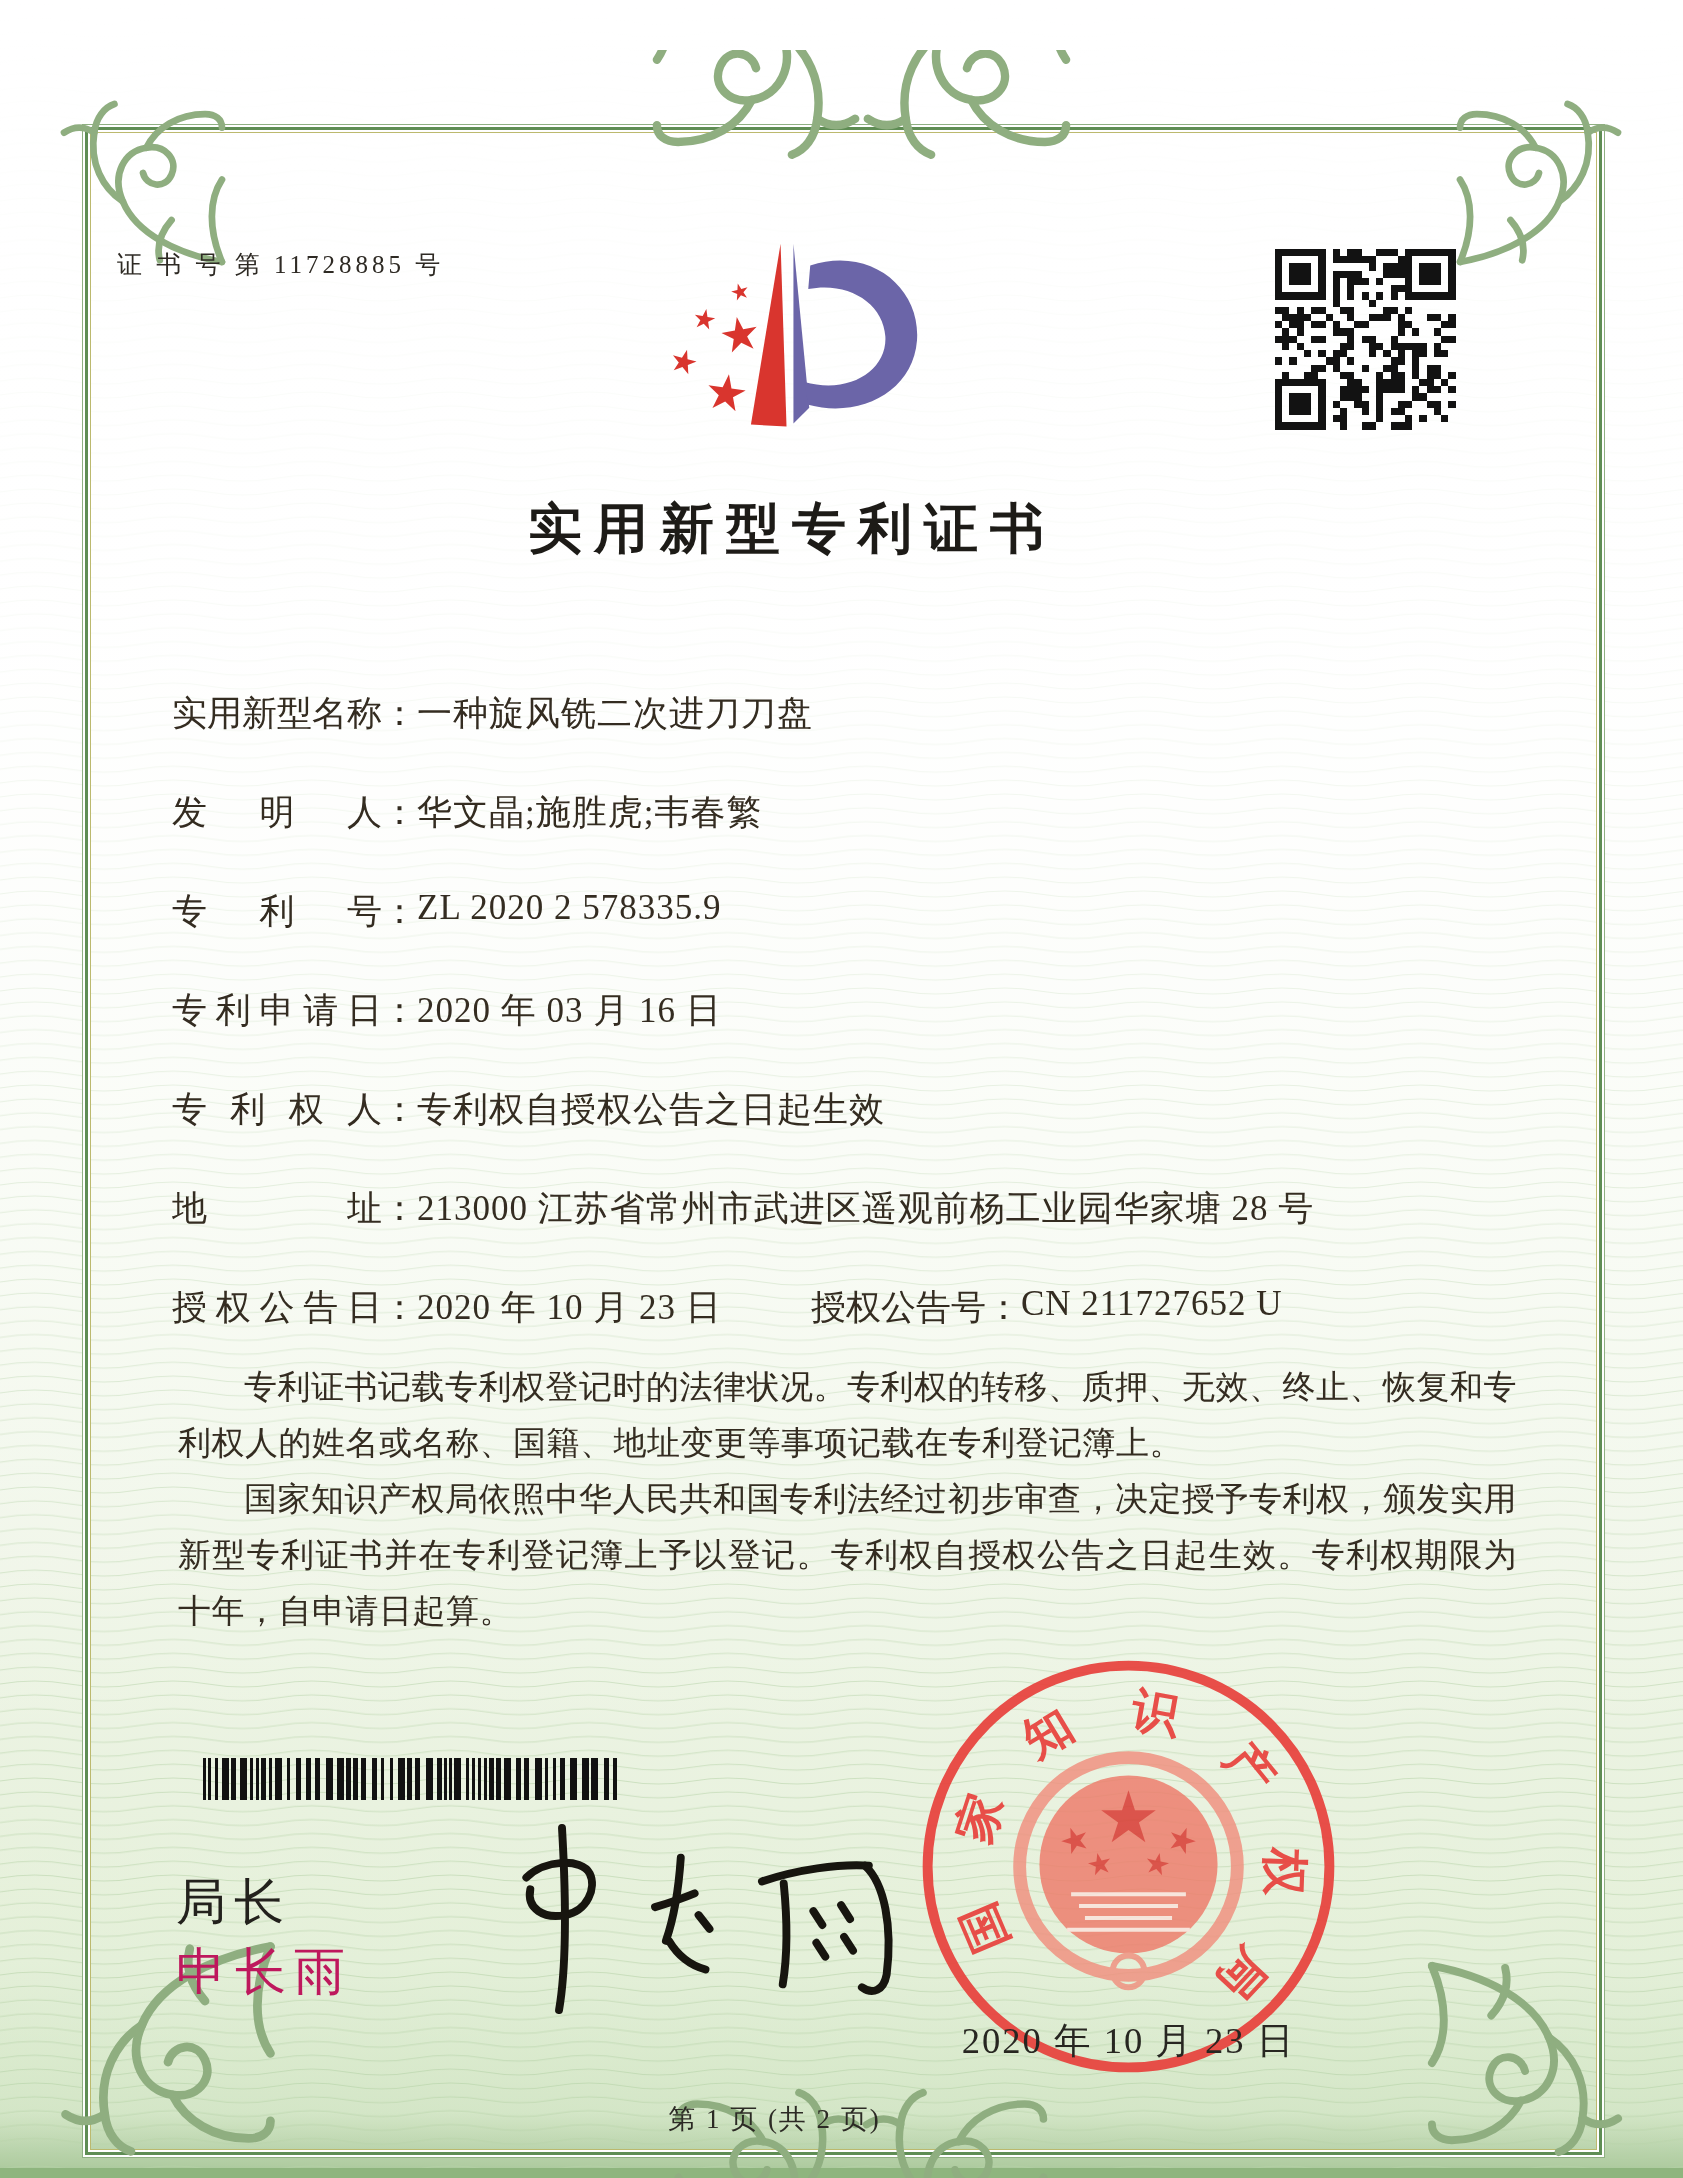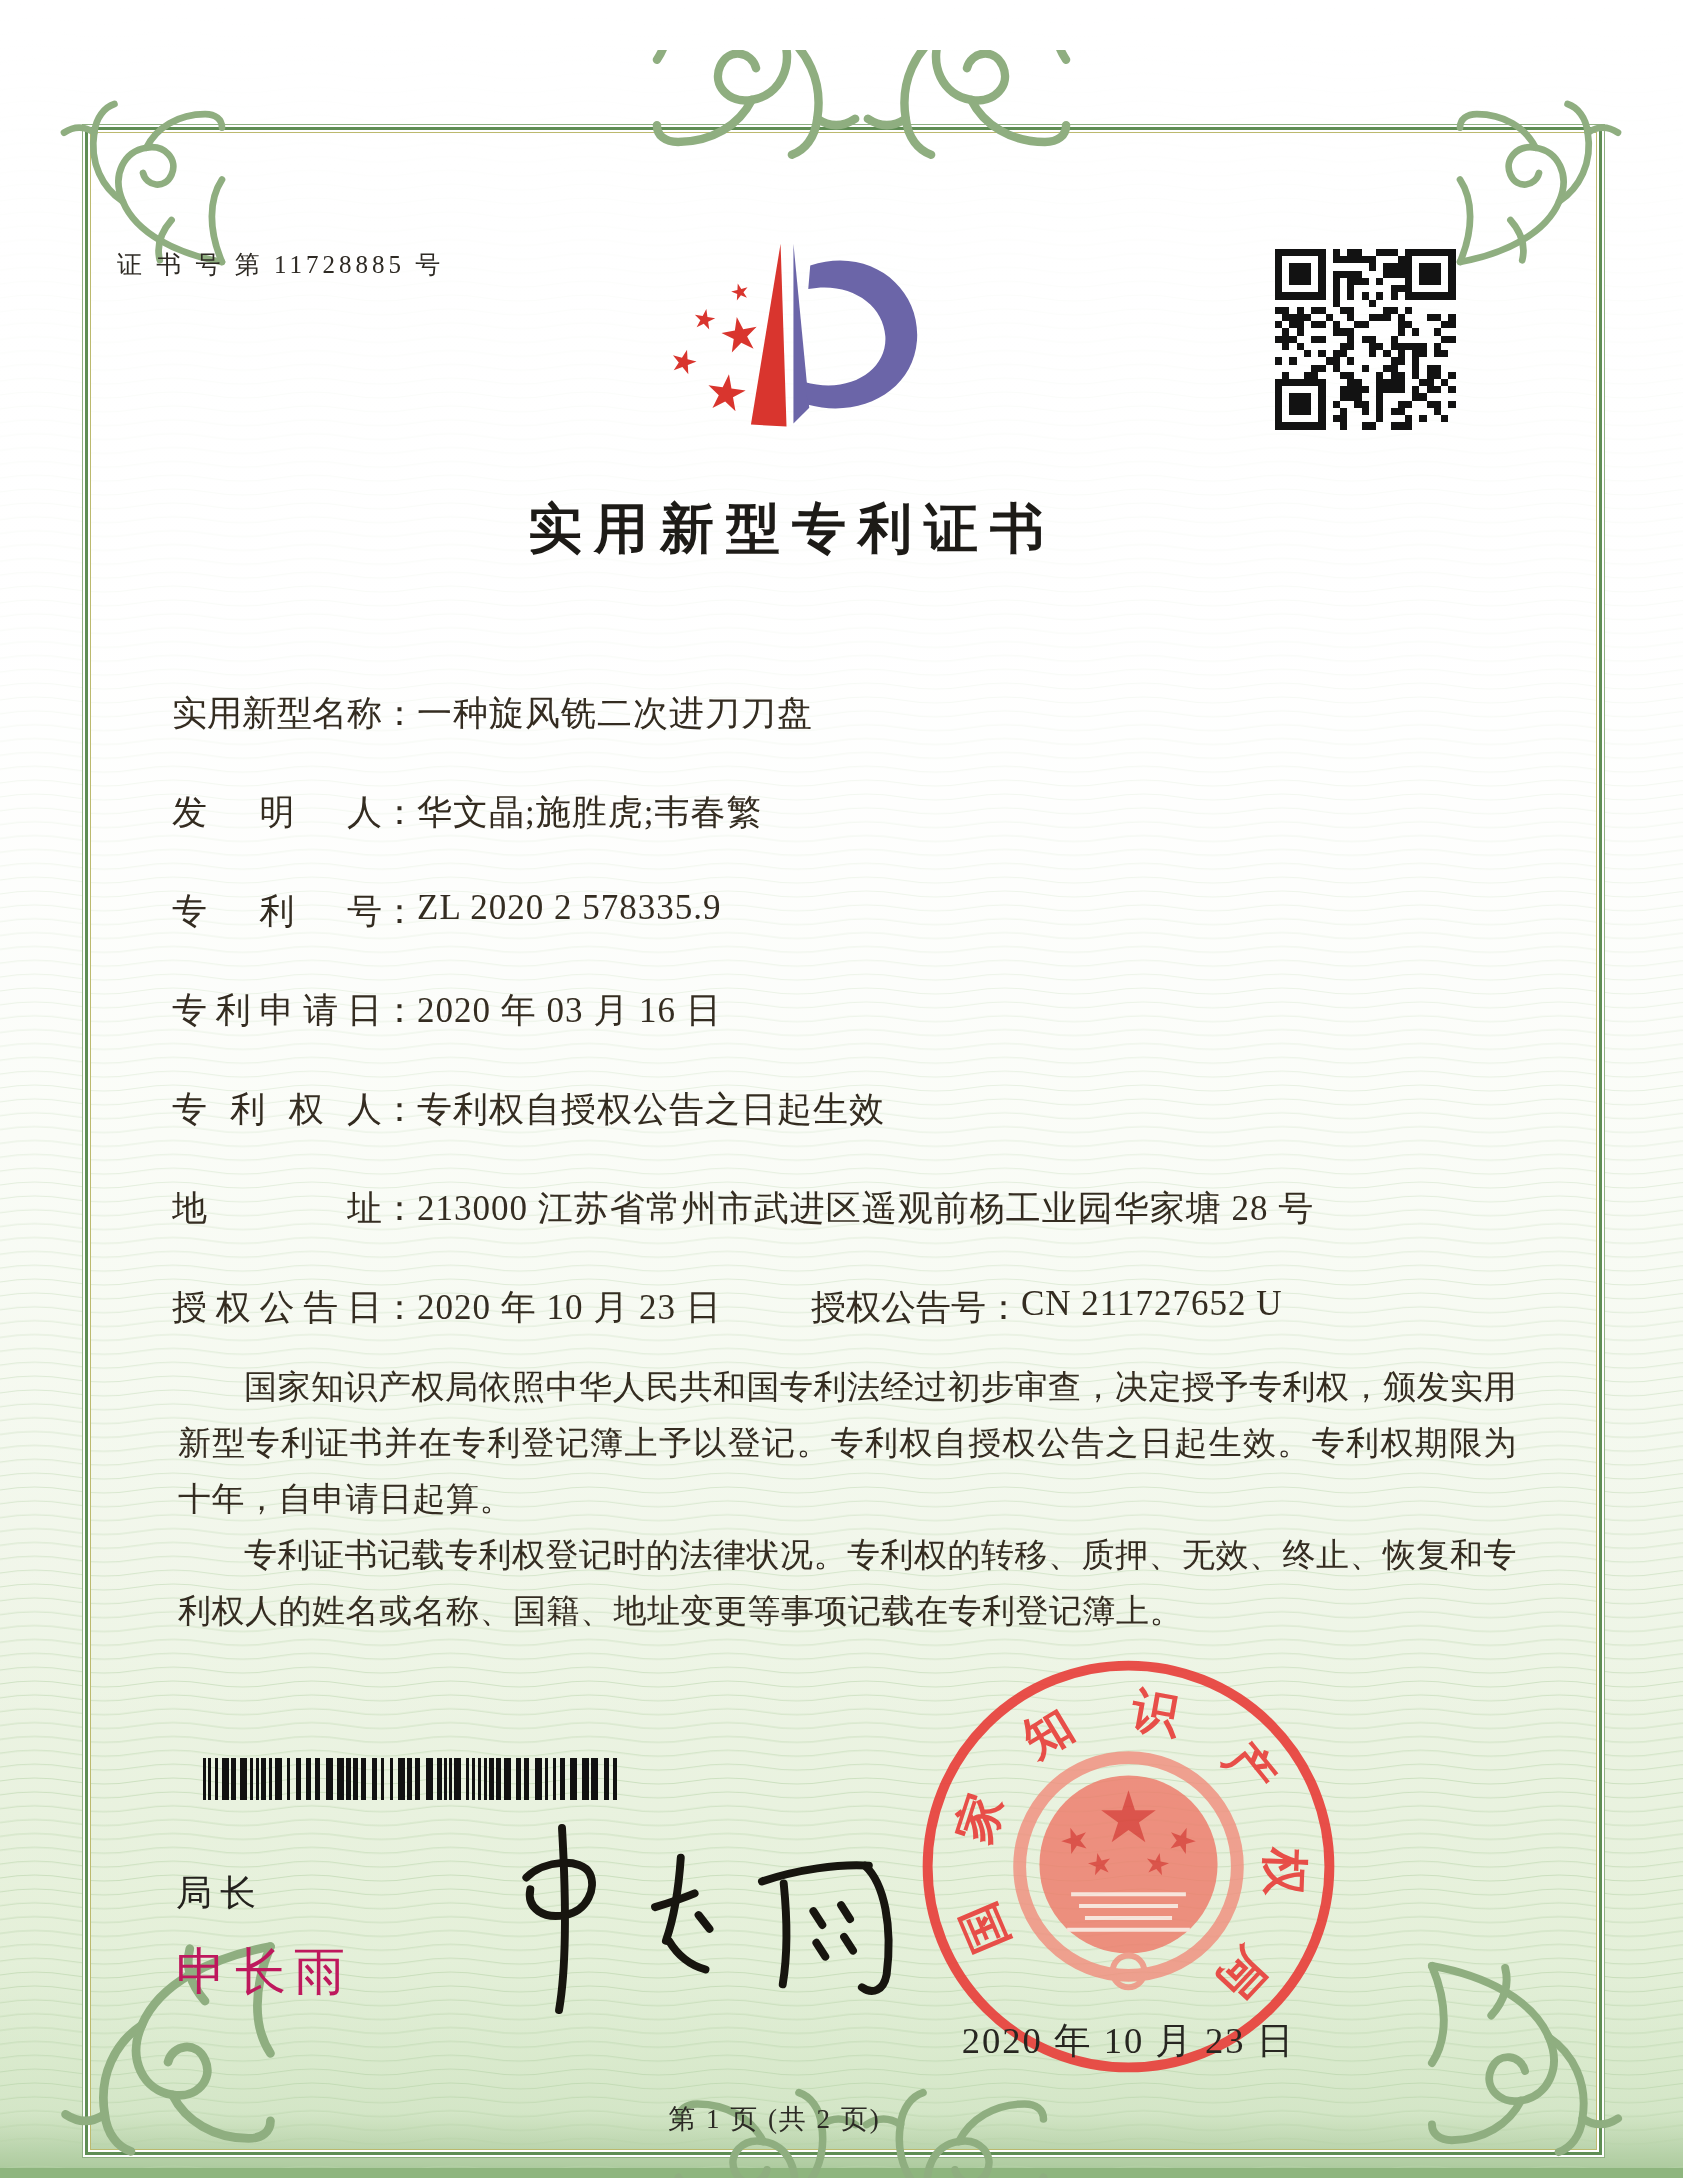--- a/index.html
+++ b/index.html
@@ -25,21 +25,21 @@
     font-size:54px;font-weight:bold;letter-spacing:12px;color:#1d1b17;
   }
   .field-row{position:absolute;left:172px;width:1376px;height:51px;font-size:35px;z-index:3;color:#342c21;}
   .flabel{display:inline-block;width:210px;text-align:justify;text-align-last:justify;vertical-align:top;}
   .colon{display:inline-block;vertical-align:top;}
   .fvalue{display:inline-block;vertical-align:top;letter-spacing:1px;}
   .pair2{position:absolute;left:639px;top:0;}
   .pair2 .flabel2{display:inline-block;vertical-align:top;text-align:right;}
   .paras{position:absolute;left:178px;top:1359px;width:1339px;z-index:3;color:#342c21;}
   .paras p{margin:0;font-size:33px;line-height:56px;text-align:justify;text-indent:2em;letter-spacing:0.5px;}
-  .sig-title{position:absolute;left:176px;top:1869px;font-size:36px;letter-spacing:8px;z-index:3;color:#23211d;}
+  .sig-title{position:absolute;left:176px;top:1869px;font-size:50px;letter-spacing:8px;z-index:3;color:#23211d;}
   .sig-name{position:absolute;left:176px;top:1938px;font-size:51px;letter-spacing:8px;z-index:3;color:#be185d;}
   #signature{position:absolute;left:465px;top:1820px;z-index:4;}
   #barcode-wrap{position:absolute;left:203px;top:1758px;z-index:3;}
   #qr-wrap{position:absolute;left:1275px;top:249px;z-index:3;}
   #logo-wrap{position:absolute;left:624px;top:214px;z-index:3;}
   #seal-wrap{position:absolute;left:891px;top:1629px;z-index:3;}
   .seal-char{font-family:"Liberation Serif","DejaVu Serif",serif;font-size:48px;font-weight:bold;fill:#e8413c;text-anchor:middle;dominant-baseline:central;}
   .seal-date{font-family:"Liberation Serif","DejaVu Serif",serif;font-size:37px;fill:#181613;text-anchor:middle;letter-spacing:2px;}
   .footer{position:absolute;left:0;top:2101px;width:1505px;text-align:center;font-size:27px;letter-spacing:2px;z-index:3;color:#2c2a25;padding-left:22px;}
   .bottom-band{position:absolute;left:0;bottom:0;width:1683px;height:10px;background:#8eb57e;z-index:2;}
@@ -448,22 +448,22 @@
   <span class="flabel">地址</span><span class="colon">：</span><span class="fvalue">213000  江苏省常州市武进区遥观前杨工业园华家塘 28 号</span>
 </div>
 <div class="field-row" style="top:1284px">
   <span class="flabel">授权公告日</span><span class="colon">：</span><span class="fvalue">2020 年 10 月 23 日</span>
   <span class="pair2">
     <span class="flabel2">授权公告号</span><span class="colon">：</span><span class="fvalue">CN 211727652 U</span>
   </span>
 </div>
 
 <div class="paras">
+  <p>专利证书记载专利权登记时的法律状况。专利权的转移、质押、无效、终止、恢复和专利权人的姓名或名称、国籍、地址变更等事项记载在专利登记簿上。</p>
   <p>国家知识产权局依照中华人民共和国专利法经过初步审查，决定授予专利权，颁发实用新型专利证书并在专利登记簿上予以登记。专利权自授权公告之日起生效。专利权期限为十年，自申请日起算。</p>
-  <p>专利证书记载专利权登记时的法律状况。专利权的转移、质押、无效、终止、恢复和专利权人的姓名或名称、国籍、地址变更等事项记载在专利登记簿上。</p>
 </div>
 
 <div id="barcode-wrap">
   <svg id="barcode" width="414" height="42" viewBox="0 0 418 42" fill="#111" shape-rendering="crispEdges">
       <rect x="0" y="0" width="3" height="42"></rect>
       <rect x="5" y="0" width="3" height="42"></rect>
       <rect x="12" y="0" width="3" height="42"></rect>
       <rect x="19" y="0" width="7" height="42"></rect>
       <rect x="28" y="0" width="5" height="42"></rect>
       <rect x="37" y="0" width="7" height="42"></rect>

